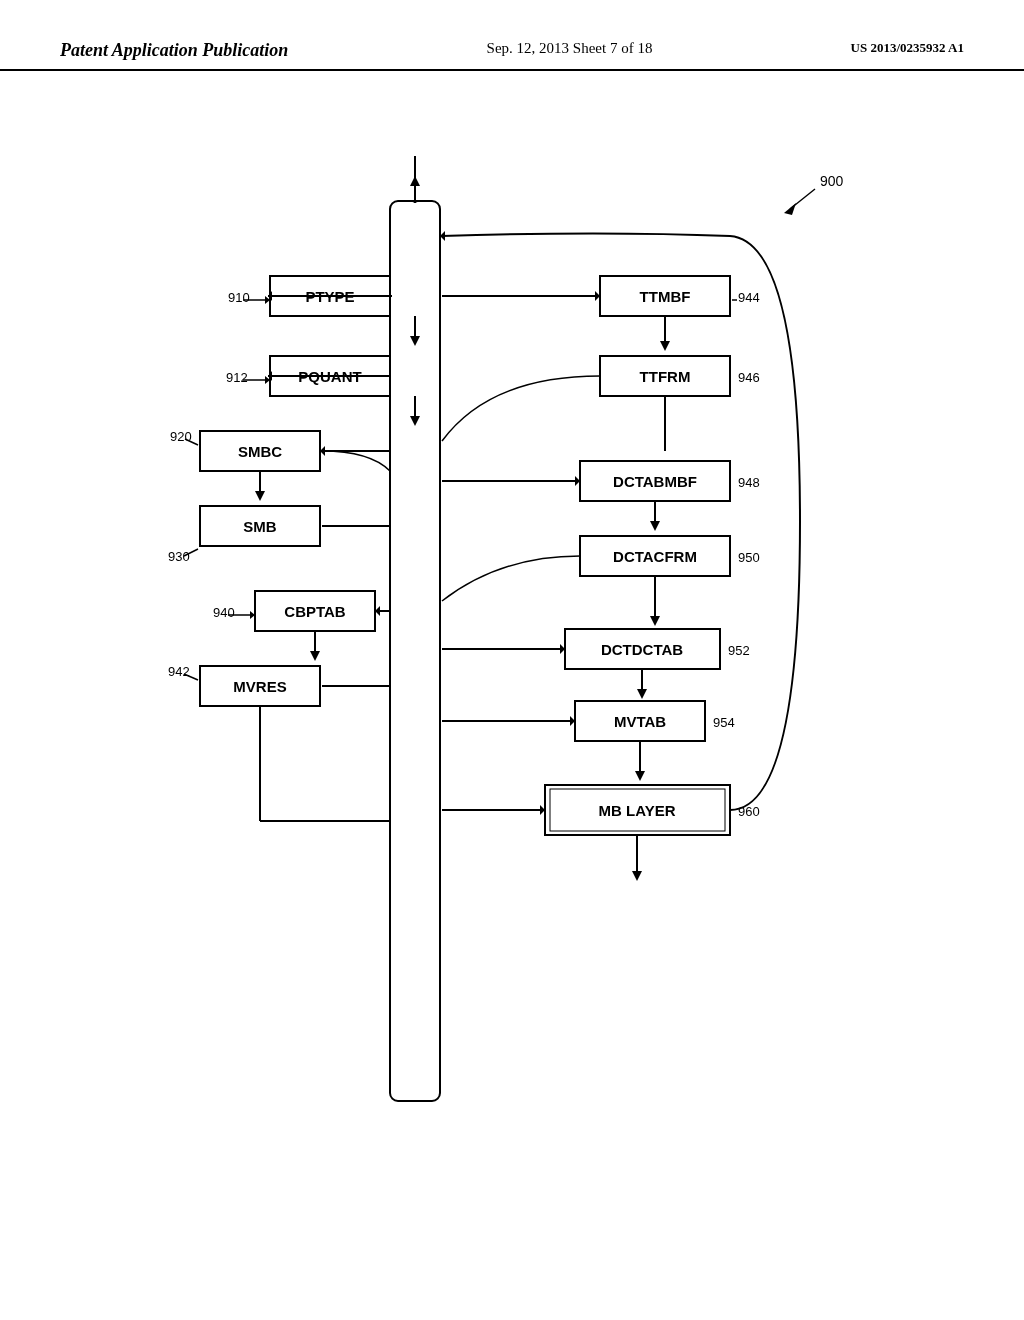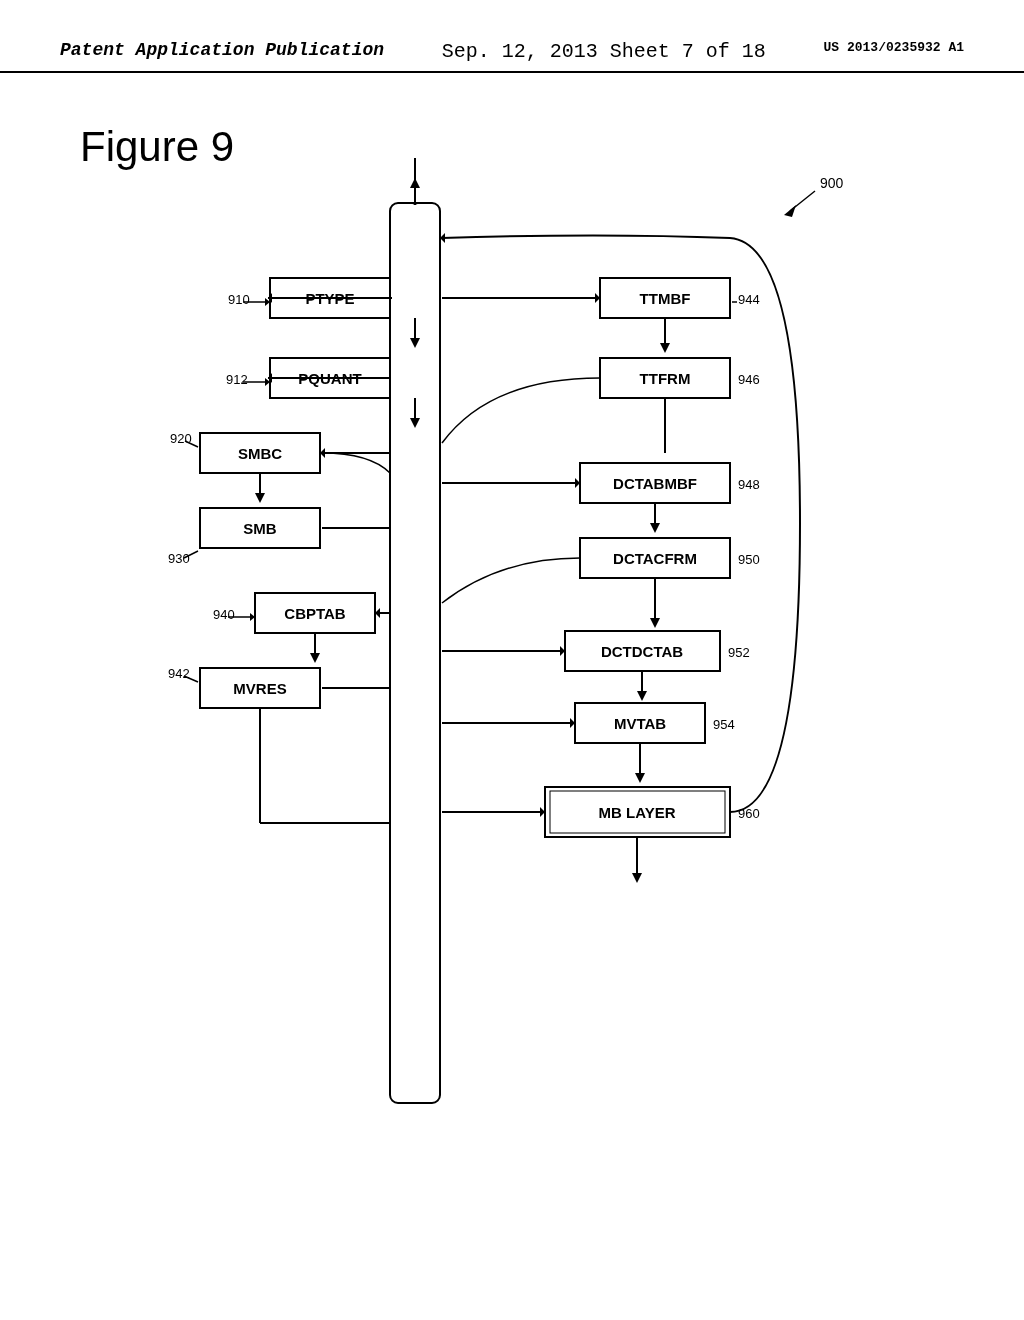--- a/index.html
+++ b/index.html
@@ -11,29 +11,28 @@
       overflow: hidden;
       position: relative;
     }
     .header {
       display: flex;
       justify-content: space-between;
       align-items: flex-start;
       padding: 40px 60px 0 60px;
       border-bottom: 2px solid #000;
       padding-bottom: 8px;
-      font-family: Liberation Mono, monospace;
     }
     .header-left {
       font-size: 18px;
       font-weight: bold;
       font-style: italic;
     }
     .header-center {
-      font-size: 20px;
+      font-size: 15px;
       text-align: center;
     }
     .header-right {
       font-size: 13px;
       font-weight: bold;
     }
     .figure-area {
       position: relative;
       width: 100%;
       height: 1230px;
@@ -58,21 +57,20 @@
 </head>
 <body>
 
 <div class="header">
   <div class="header-left">Patent Application Publication</div>
   <div class="header-center">Sep. 12, 2013   Sheet 7 of 18</div>
   <div class="header-right">US 2013/0235932 A1</div>
 </div>
 
 <div class="figure-area">
-  <div class="figure-title">Figure 9</div>
 
   <svg class="diagram-svg" viewBox="0 0 1024 1230" xmlns="http://www.w3.org/2000/svg">
 
     <text x="820" y="115" font-size="14" font-family="Arial, sans-serif">900</text>
     <line x1="815" y1="118" x2="790" y2="138" stroke="#000" stroke-width="1.5"></line>
 
     <polygon points="784,142 796,132 792,144" fill="#000"></polygon>
 
     <rect x="390" y="130" width="50" height="900" rx="8" ry="8" fill="none" stroke="#000" stroke-width="2"></rect>
 

